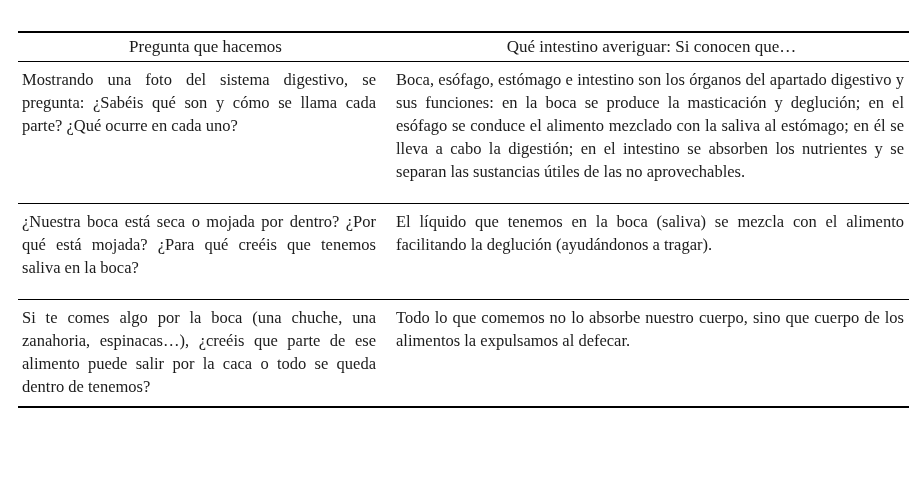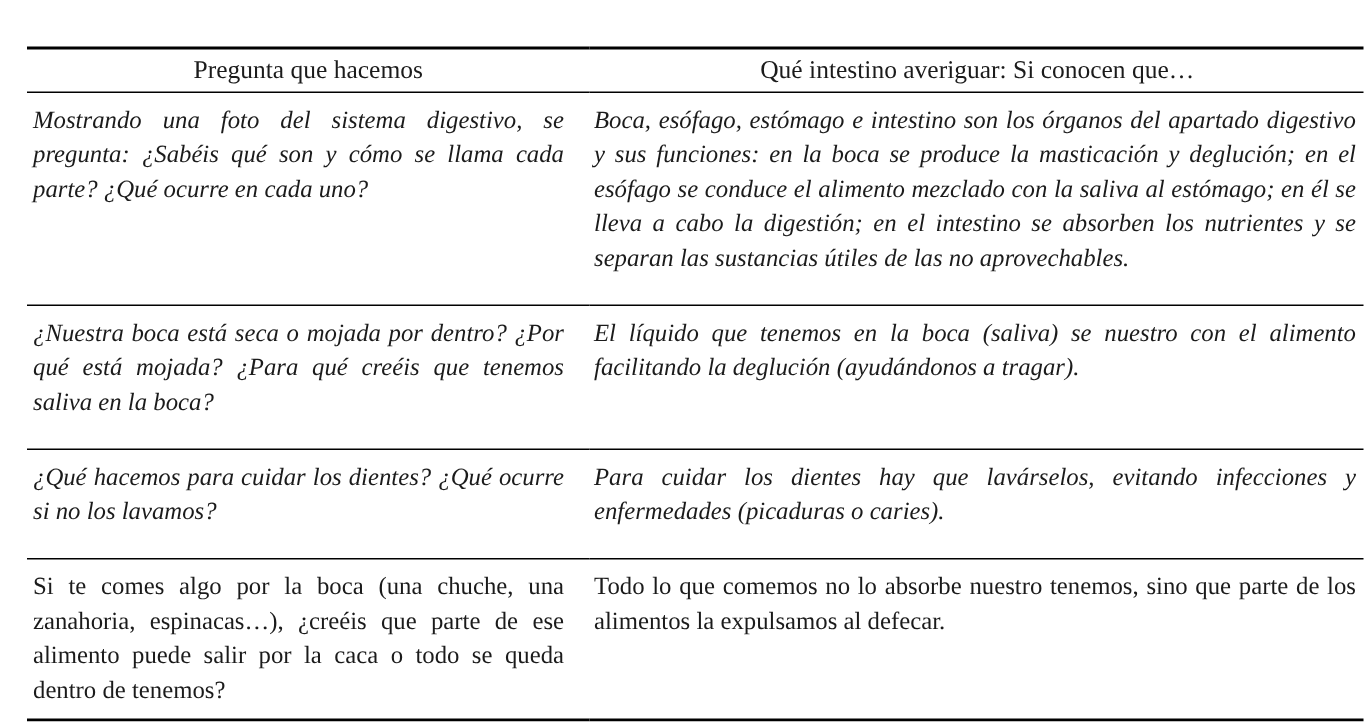--- a/index.html
+++ b/index.html
@@ -45,21 +45,20 @@
   tbody td {
     vertical-align: top;
     text-align: justify;
     font-size: 16.5px;
     line-height: 23px;
     padding-top: 6px;
     padding-bottom: 20px;
   }
   tbody tr:not(:last-child) td {
     border-bottom: 1px solid #000000;
-    font-style: italic;
   }
   tbody tr:last-child td {
     padding-bottom: 8px;
   }
   td.cell-question {
     padding-left: 4px;
     padding-right: 17px;
   }
   td.cell-answer {
     padding-left: 3px;
@@ -81,25 +80,21 @@
         <th>Qué intestino averiguar: Si conocen que…</th>
       </tr>
     </thead>
     <tbody>
       <tr>
         <td class="cell-question">Mostrando una foto del sistema digestivo, se pregunta: ¿Sabéis qué son y cómo se llama cada parte? ¿Qué ocurre en cada uno?</td>
         <td class="cell-answer">Boca, esófago, estómago e intestino son los órganos del apartado digestivo y sus funciones: en la boca se produce la masticación y deglución; en el esófago se conduce el alimento mezclado con la saliva al estómago; en él se lleva a cabo la digestión; en el intestino se absorben los nutrientes y se separan las sustancias útiles de las no aprovechables.</td>
       </tr>
       <tr>
         <td class="cell-question">¿Nuestra boca está seca o mojada por dentro? ¿Por qué está mojada? ¿Para qué creéis que tenemos saliva en la boca?</td>
-        <td class="cell-answer">El líquido que tenemos en la boca (saliva) se nuestro con el alimento facilitando la deglución (ayudándonos a tragar).</td>
-      </tr>
-      <tr>
-        <td class="cell-question">¿Qué hacemos para cuidar los dientes? ¿Qué ocurre si no los lavamos?</td>
-        <td class="cell-answer">Para cuidar los dientes hay que lavárselos, evitando infecciones y enfermedades (picaduras o caries).</td>
+        <td class="cell-answer">El líquido que tenemos en la boca (saliva) se mezcla con el alimento facilitando la deglución (ayudándonos a tragar).</td>
       </tr>
       <tr>
         <td class="cell-question">Si te comes algo por la boca (una chuche, una zanahoria, espinacas…), ¿creéis que parte de ese alimento puede salir por la caca o todo se queda dentro de tenemos?</td>
-        <td class="cell-answer">Todo lo que comemos no lo absorbe nuestro tenemos, sino que parte de los alimentos la expulsamos al defecar.</td>
+        <td class="cell-answer">Todo lo que comemos no lo absorbe nuestro cuerpo, sino que cuerpo de los alimentos la expulsamos al defecar.</td>
       </tr>
     </tbody>
   </table>
 </div>
 
 </body></html>

